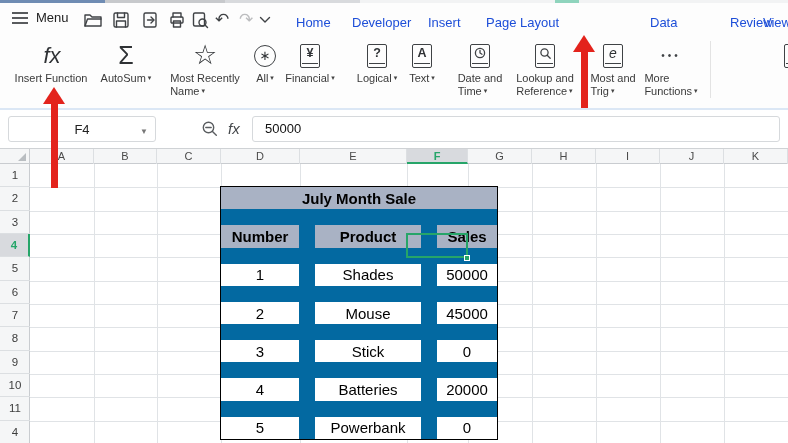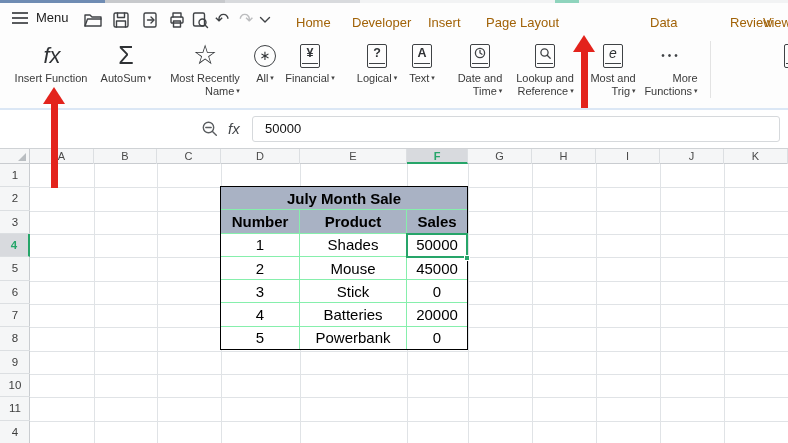--- a/index.html
+++ b/index.html
@@ -12,30 +12,30 @@
 
   
   .titlebar{position:absolute;top:3px;left:0;right:0;height:32px;background:#fdfdfd}
   .menu-btn{position:absolute;left:12px;top:7px;display:flex;gap:8px;align-items:center;
             font-size:13px;color:#222;cursor:default}
   .qat-icon{position:absolute;top:5px;width:24px;height:24px;display:flex;align-items:center;justify-content:center}
   .qat-icon svg{stroke:#3f4245;fill:none;stroke-width:1.4;stroke-linecap:round;stroke-linejoin:round}
   .glyph-undo{font-size:17px;color:#3f4245;line-height:24px}
   .glyph-redo{font-size:17px;color:#bcbdbf;line-height:24px}
 
-  .tab{position:absolute;top:12px;font-size:13px;color:#a16207;white-space:nowrap}
+  .tab{position:absolute;top:12px;font-size:13px;color:#1d4ed8;white-space:nowrap}
   .tab.active{top:11px;height:23px;line-height:23px;padding:0 13px;color:#fff;font-weight:bold;
               background:var(--accent-green);border-radius:12px}
 
   
   .ribbon{position:absolute;top:35px;left:0;right:0;height:73px;background:#fdfdfd;
           border-bottom:2px solid #dbe7f5}
   .rbtn{position:absolute;top:4px;display:flex;flex-direction:column;align-items:center}
   .ricon{height:33px;display:flex;align-items:center;justify-content:center}
-  .rlabel{font-size:11px;line-height:12.5px;color:#3a3a3a;text-align:right;white-space:nowrap}
+  .rlabel{font-size:11px;line-height:12.5px;color:#3a3a3a;text-align:left;white-space:nowrap}
   .caret{font-size:7px;margin-left:2px;color:#444;vertical-align:2px}
   .g-fx{font-style:italic;font-size:22px;color:#2f3235}
   .g-sigma{font-size:25px;color:#2f3235;font-weight:400}
   .g-star{font-size:27px;color:#2f3235;line-height:27px}
   .g-circle{width:20px;height:20px;border:1.6px solid #3f4245;border-radius:50%;
             display:flex;align-items:center;justify-content:center;font-size:13px;color:#2f3235}
   .book{width:20px;height:24px;border:1.6px solid #3f4245;border-radius:2px;position:relative;
         display:flex;align-items:center;justify-content:center;padding-bottom:5px;box-sizing:border-box;
         font-size:12.5px;font-weight:bold;color:#2f3235}
   .book::after{content:"";position:absolute;left:1px;right:1px;bottom:2.5px;border-top:1.6px solid #3f4245}
@@ -71,22 +71,22 @@
   .colhead.sel{background:#d8dade;color:var(--sel-green);border-bottom:2px solid var(--sel-green);font-weight:bold}
   .rowheadbg{position:absolute;left:0;top:15px;bottom:0;width:30px;background:#f5f6f7;
              border-right:1px solid #c9ccd0;box-sizing:border-box}
   .rowhead{position:absolute;left:0;width:30px;box-sizing:border-box;display:flex;align-items:center;
            justify-content:center;font-size:11.5px;color:#3d3d3d;border-bottom:1px solid #dcdfe2;z-index:2}
   .rowhead.sel{background:#d8dade;color:var(--sel-green);border-right:2px solid var(--sel-green);font-weight:bold}
   .vline{position:absolute;top:15px;bottom:0;width:1px;background:#e0e3e6;z-index:1}
   .hline{position:absolute;left:30px;right:0;height:1px;background:#e0e3e6;z-index:1}
 
   
-  .sheet-table{position:absolute;left:220px;top:37px;z-index:3;background:#86efac;border:1px solid #000;
-               display:grid;grid-template-columns:78px 106px 60px;grid-auto-rows:22.3px;gap:1px}
+  .sheet-table{position:absolute;left:220px;top:37px;z-index:3;background:#0369a1;border:1px solid #000;
+               display:grid;grid-template-columns:78px 106px 60px;grid-auto-rows:22.3px;gap:16px}
   .tcell{background:#fff;display:flex;align-items:center;justify-content:center;font-size:15px;color:#000}
   .tcell.hdr{background:var(--table-header-bg);font-weight:bold}
   .ttitle{grid-column:1/-1;background:var(--table-header-bg);font-weight:bold;font-size:15px;
           display:flex;align-items:center;justify-content:center;color:#000}
 
   .selection{position:absolute;left:406px;top:84px;width:62px;height:25px;box-sizing:border-box;
              border:2px solid var(--sel-green);z-index:5}
   .fill-handle{position:absolute;left:464px;top:106px;width:6px;height:6px;box-sizing:border-box;
                background:var(--sel-green);border:1px solid #fff;z-index:6}
 
@@ -303,20 +303,24 @@
 
 
   <div class="rbtn" style="left:779px;width:30px">
     <div class="ricon">
         <span class="book"></span>
       </div>
   </div>
 </div>
 
 <div class="formula-bar">
+  <div class="namebox">
+    <span>F4</span>
+    <span class="nb-caret">▼</span>
+  </div>
   <span class="fbicon">
     <svg width="18" height="18" viewBox="0 0 18 18">
         <circle cx="7.5" cy="7.5" r="5.2"></circle>
         <path d="M4.8 7.5h5.4"></path>
         <path d="M11.5 11.5l3.8 3.8"></path>
       </svg>
   </span>
   <span class="fx-small">fx</span>
   <div class="finput">50000</div>
 </div>

